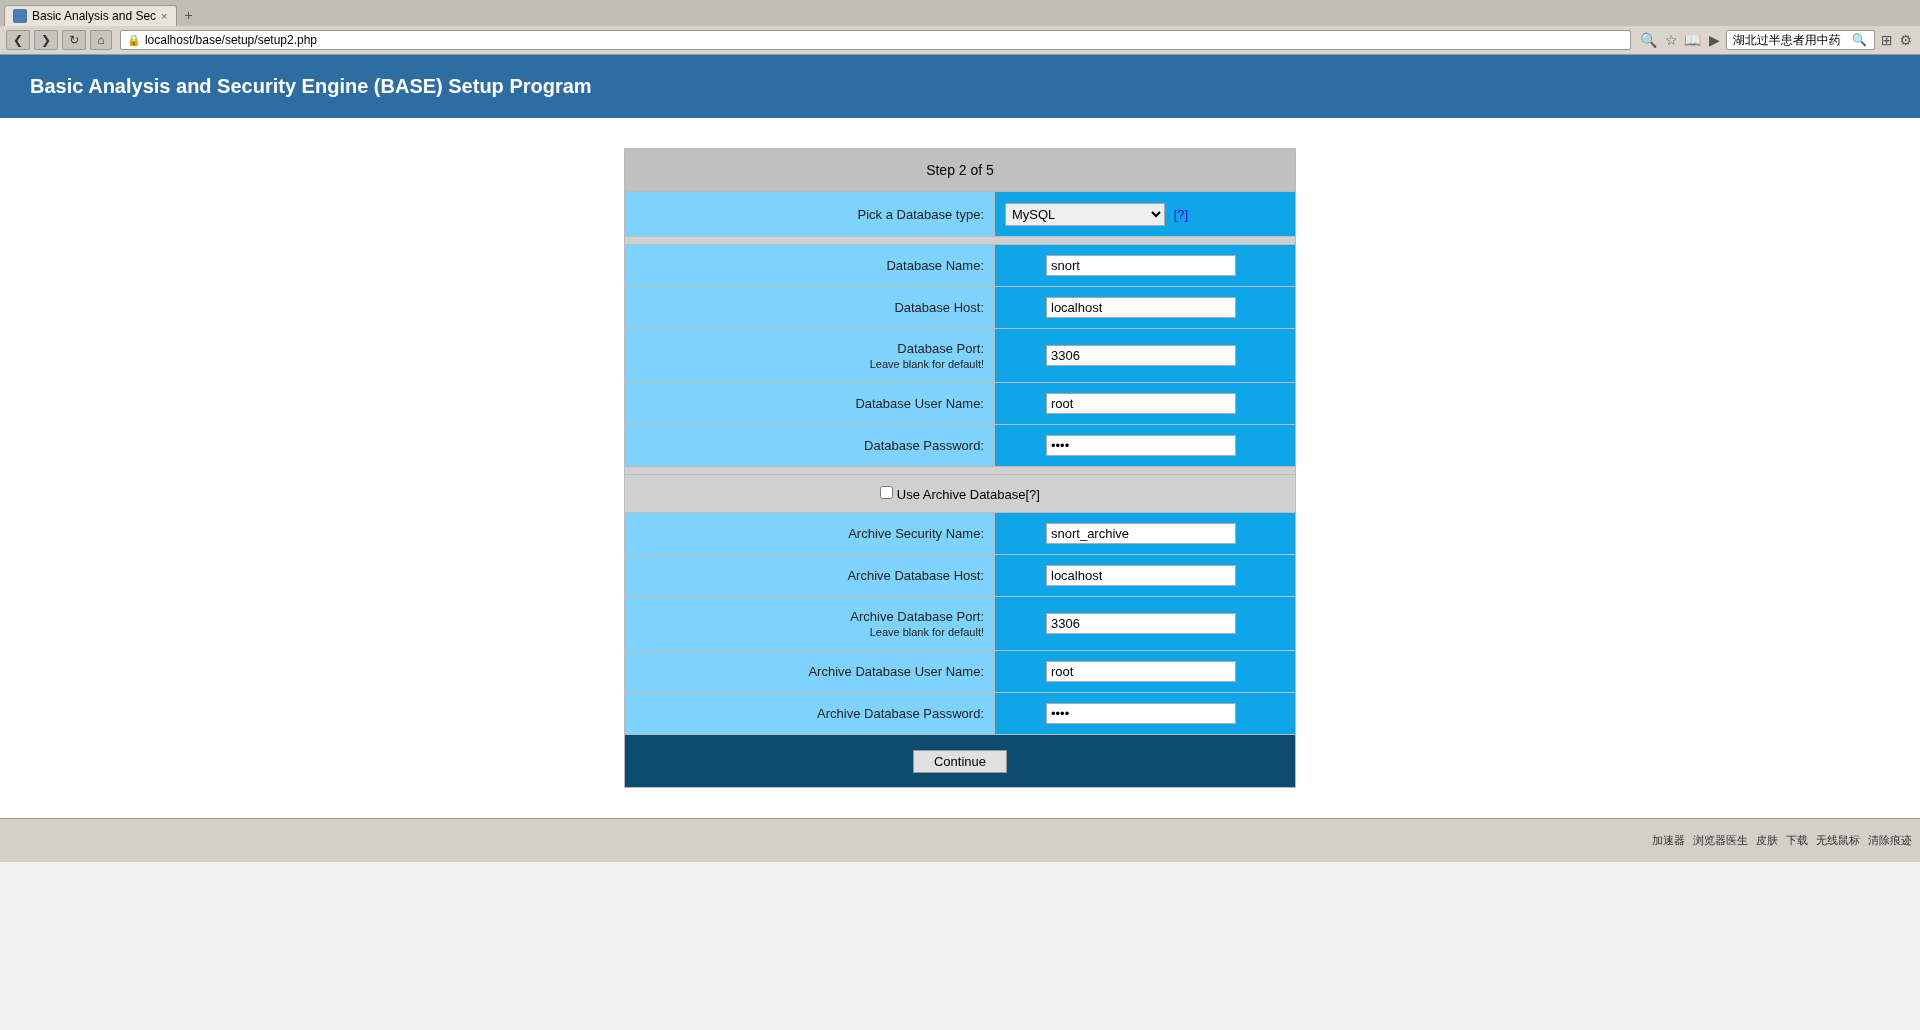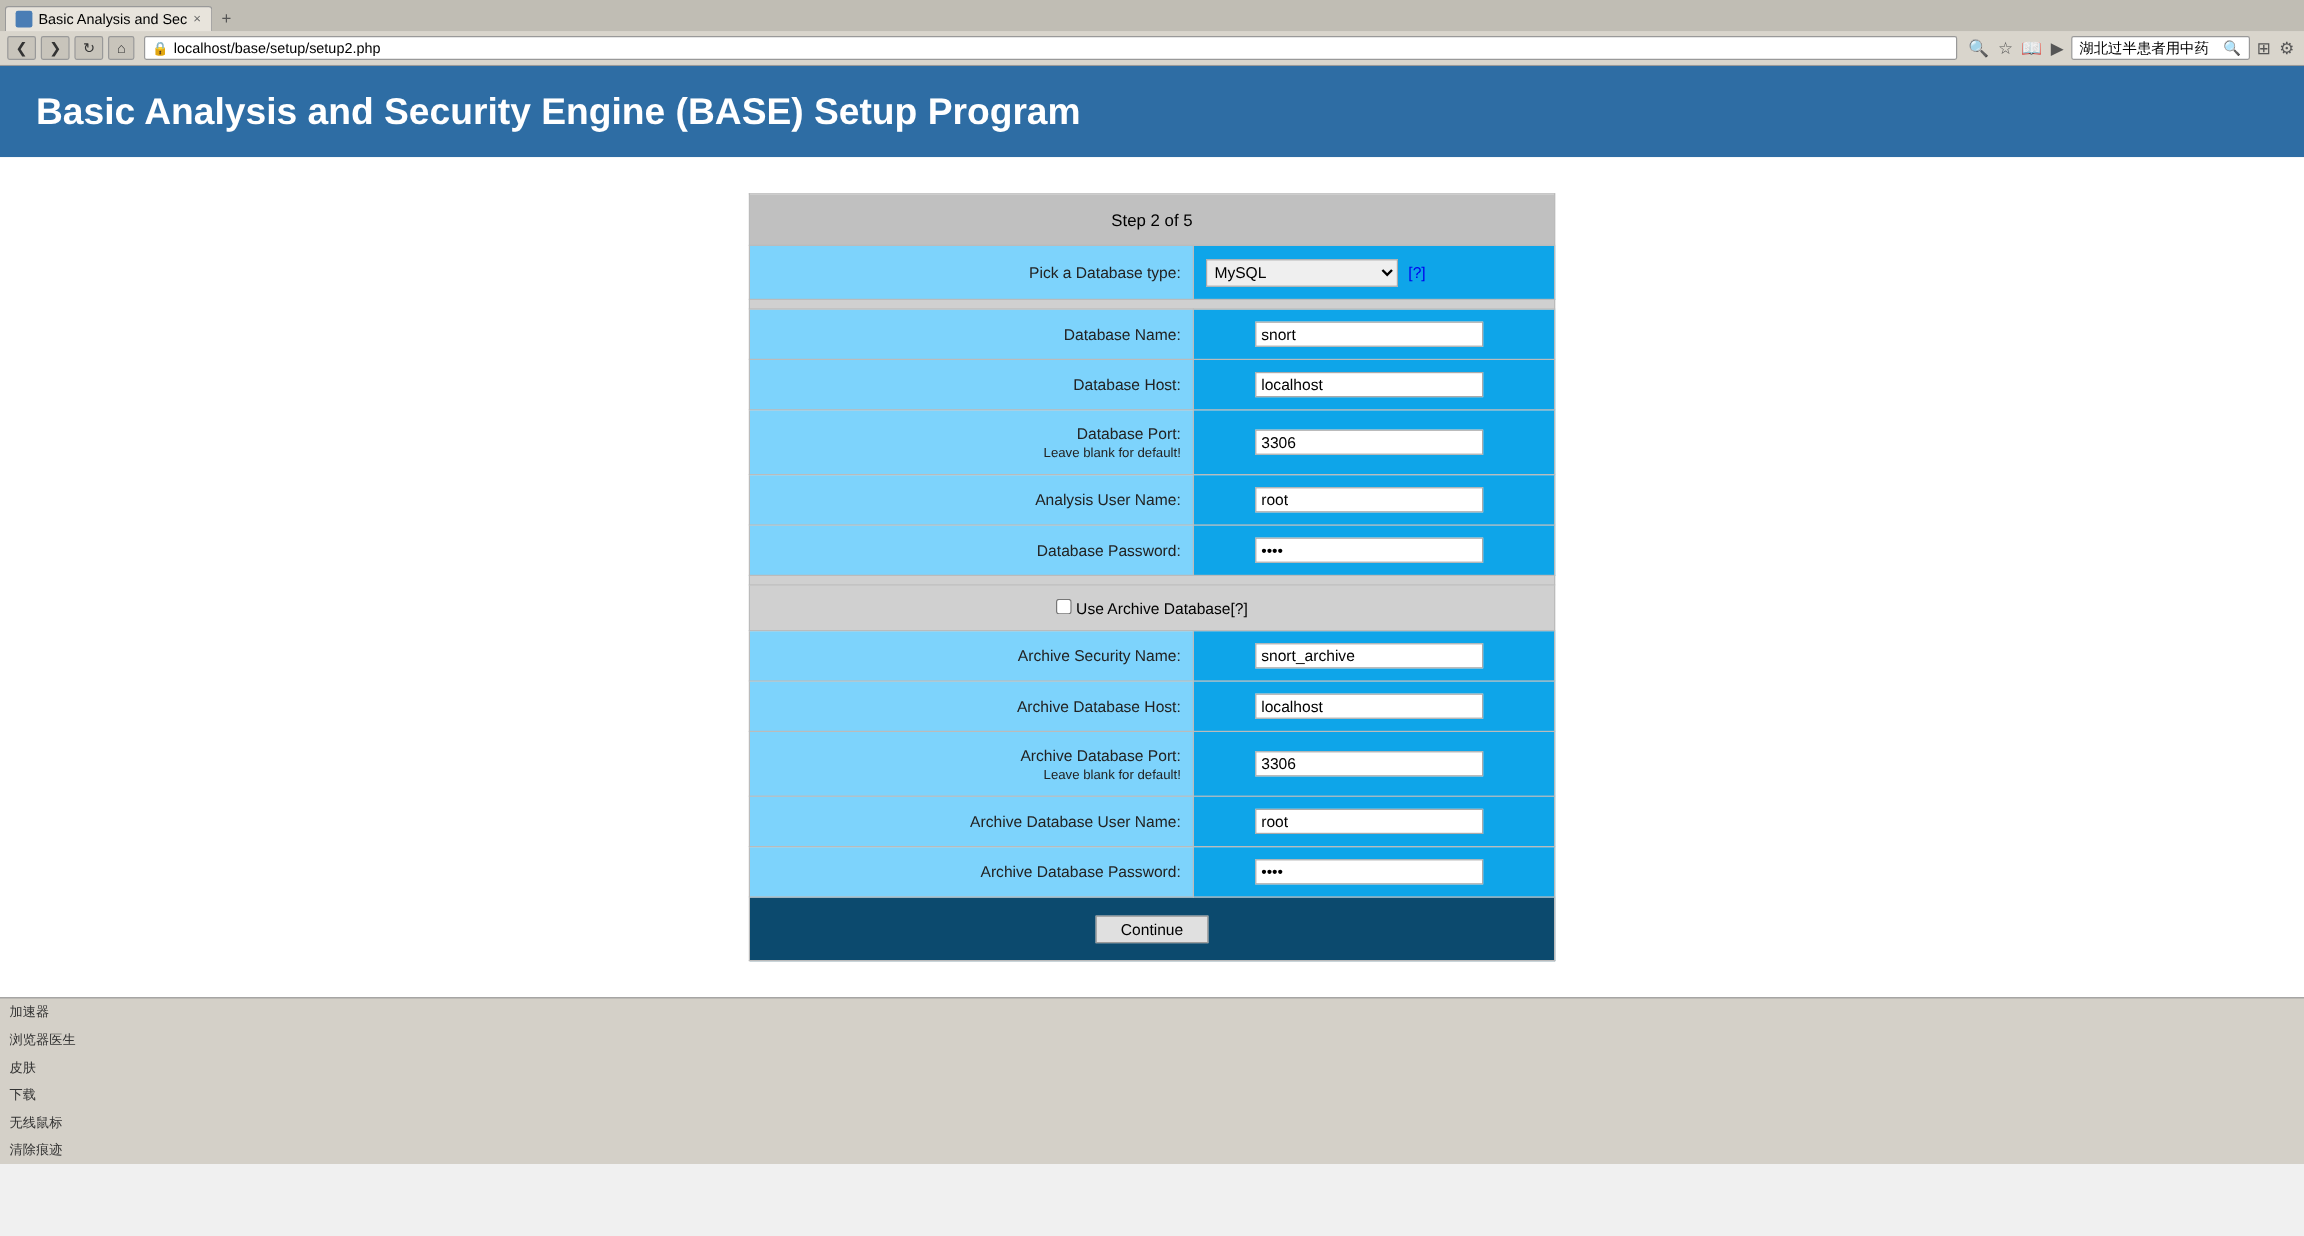--- a/index.html
+++ b/index.html
@@ -120,21 +120,21 @@
       padding: 1px 2px;
     }
 
     
     .page-header {
       background: #2e6da4;
       padding: 20px 30px;
     }
     .page-header h1 {
       color: white;
-      font-size: 31px;
+      font-size: 20px;
       font-weight: bold;
     }
 
     .page-body {
       background: white;
       min-height: 700px;
       display: flex;
       justify-content: center;
       padding: 30px;
     }
@@ -220,27 +220,26 @@
     }
 
     .archive-checkbox-label {
       font-size: 13px;
     }
 
     
     .status-bar {
       background: #d4d0c8;
       border-top: 1px solid #999;
-      padding: 4px 8px;
+      padding: 14px 8px;
       font-size: 11px;
       color: #444;
       display: flex;
       justify-content: flex-end;
       gap: 8px;
-      flex-direction: column;
     }
     .status-item {
       font-size: 11px;
       color: #333;
     }
   </style>
 </head>
 <body>
 
 <div class="browser-chrome">
@@ -328,21 +327,21 @@
       <td>
         <span>Database Port:</span><br>
         <span style="font-size:11px;">Leave blank for default!</span>
       </td>
       <td>
         <input type="text" class="form-input" value="3306" style="">
       </td>
     </tr>
 
     <tr class="label-row">
-      <td>Analysis User Name:</td>
+      <td>Database User Name:</td>
       <td>
         <input type="text" class="form-input" value="root" style="">
       </td>
     </tr>
 
     <tr class="label-row">
       <td>Database Password:</td>
       <td>
         <input type="password" class="form-input" value="••••" style="">
       </td>

